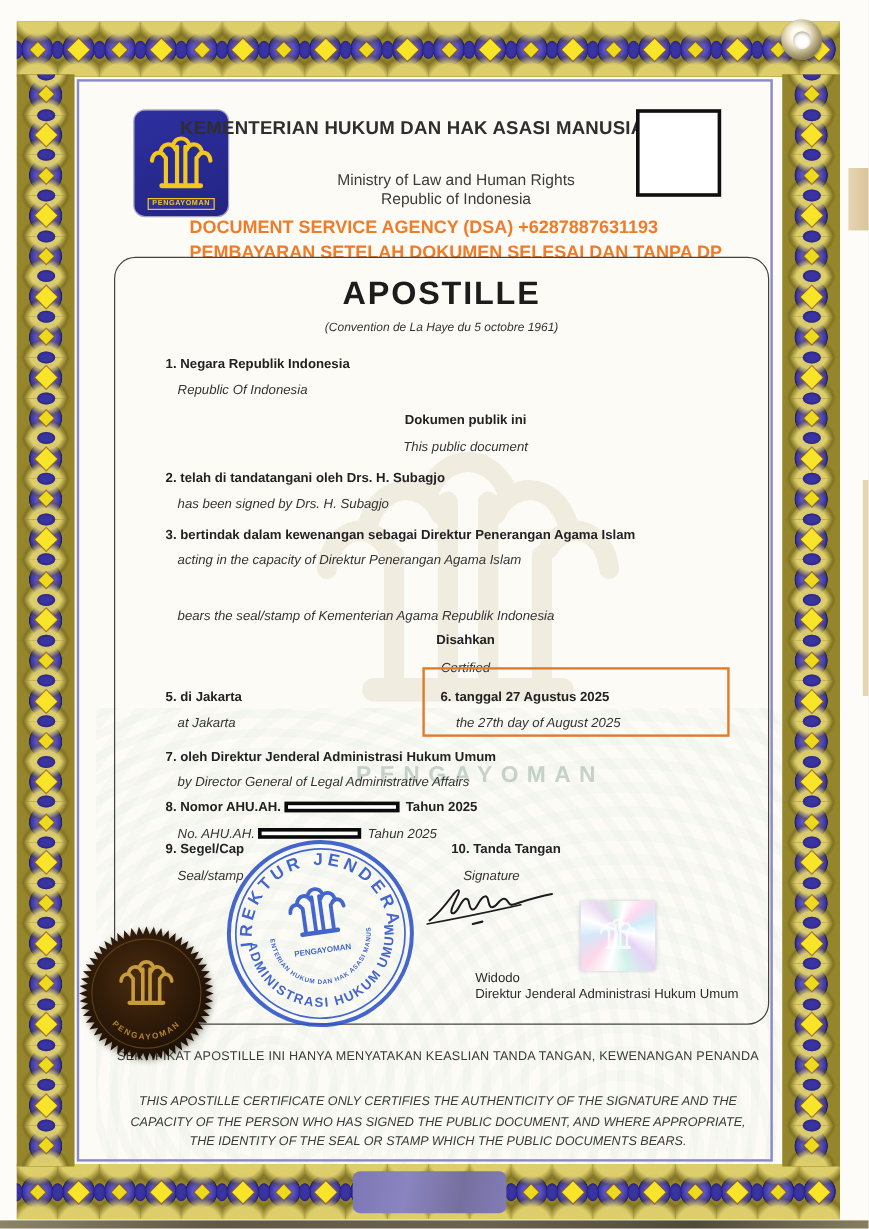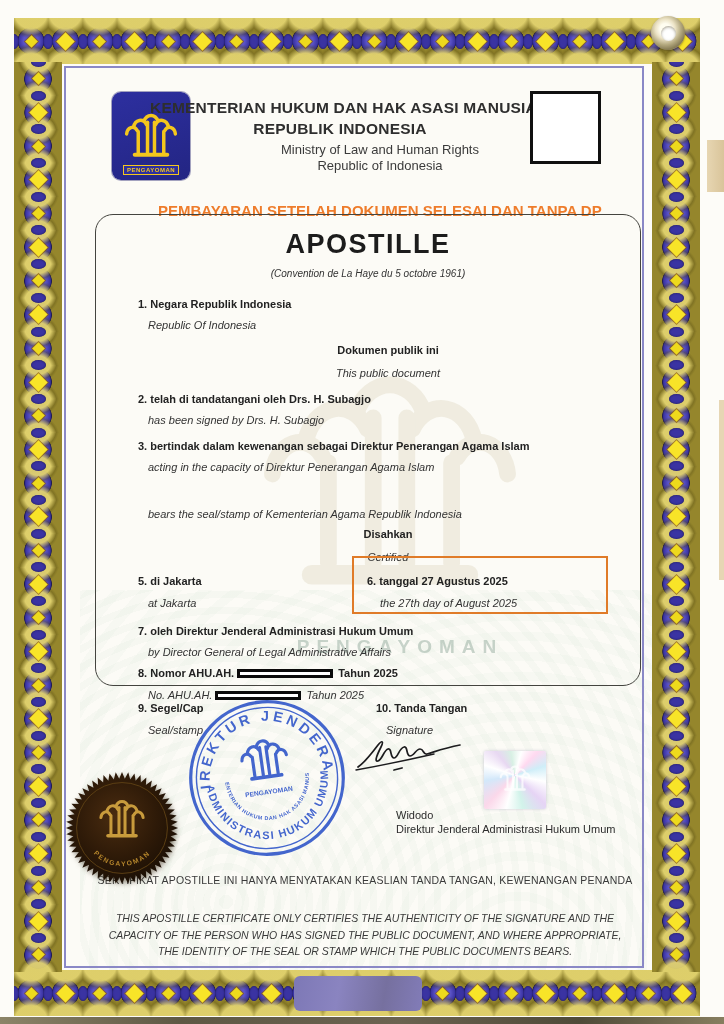--- a/index.html
+++ b/index.html
@@ -78,21 +78,21 @@
   .hdr-id1 { top:99px; } .hdr-id2 { top:120px; }
   .hdr-en1, .hdr-en2 { position:absolute; left:150px; width:460px; text-align:center;
     font-size:13px; color:#3b3b3b; z-index:4; white-space:nowrap; }
   .hdr-en1 { top:142px; } .hdr-en2 { top:158px; }
   .agency1, .agency2 { position:absolute; left:158px; font-size:15px; font-weight:bold;
     color:#EE7C2B; z-index:4; white-space:nowrap; }
   .agency1 { top:181px; } .agency2 { top:202px; }
   .qr-cover { position:absolute; left:530px; top:91px; width:71px; height:73px;
     background:#fff; border:3px solid #101010; z-index:4; }
   
-  .apostille-box { position:absolute; left:95px; top:214px; width:546px; height:472px;
+  .apostille-box { position:absolute; left:95px; top:214px; width:546px; height:640px;
     border:1.5px solid #44443f; border-radius:18px; z-index:4; }
   .ap-title { position:absolute; left:0; right:0; top:14px; text-align:center;
     font-size:27px; font-weight:bold; letter-spacing:1.5px; color:#1c1c1c; }
   .ap-conv { position:absolute; left:0; right:0; top:53px; text-align:center;
     font-size:10px; font-style:italic; color:#333; }
   .it { position:absolute; left:42px; font-size:11px; font-weight:bold; color:#222; white-space:nowrap; }
   .it-en { position:absolute; left:52px; font-size:11px; font-style:italic; color:#333; white-space:nowrap; }
   .ctr { left:calc(50% + 20px); transform:translateX(-50%); }
   .hl-box { position:absolute; left:256px; top:341px; width:256px; height:58px;
     border:2.5px solid #e07b28; }
@@ -263,23 +263,23 @@
     </svg>
   <div class="wm-text">PENGAYOMAN</div>
 
   <div class="logo">
     <svg viewBox="0 0 100 110">
         <use href="#emblem"></use>
       </svg>
     <span class="logo-caption">PENGAYOMAN</span>
   </div>
   <div class="hdr-id1">KEMENTERIAN HUKUM DAN HAK ASASI MANUSIA</div>
-  <div class="hdr-id2">REPUBLIK INDONESIA</div>
   <div class="hdr-en1">Ministry of Law and Human Rights</div>
   <div class="hdr-en2">Republic of Indonesia</div>
+  <div class="agency1">DOCUMENT SERVICE AGENCY (DSA) +6287887631193</div>
   <div class="agency2">PEMBAYARAN SETELAH DOKUMEN SELESAI DAN TANPA DP</div>
   <div class="qr-cover"></div>
 
   <div class="apostille-box">
     <div class="ap-title">APOSTILLE</div>
     <div class="ap-conv">(Convention de La Haye du 5 octobre 1961)</div>
 
     <div class="it" style="top:83px">1. Negara Republik Indonesia</div>
     <div class="it-en" style="top:104px">Republic Of Indonesia</div>
 

